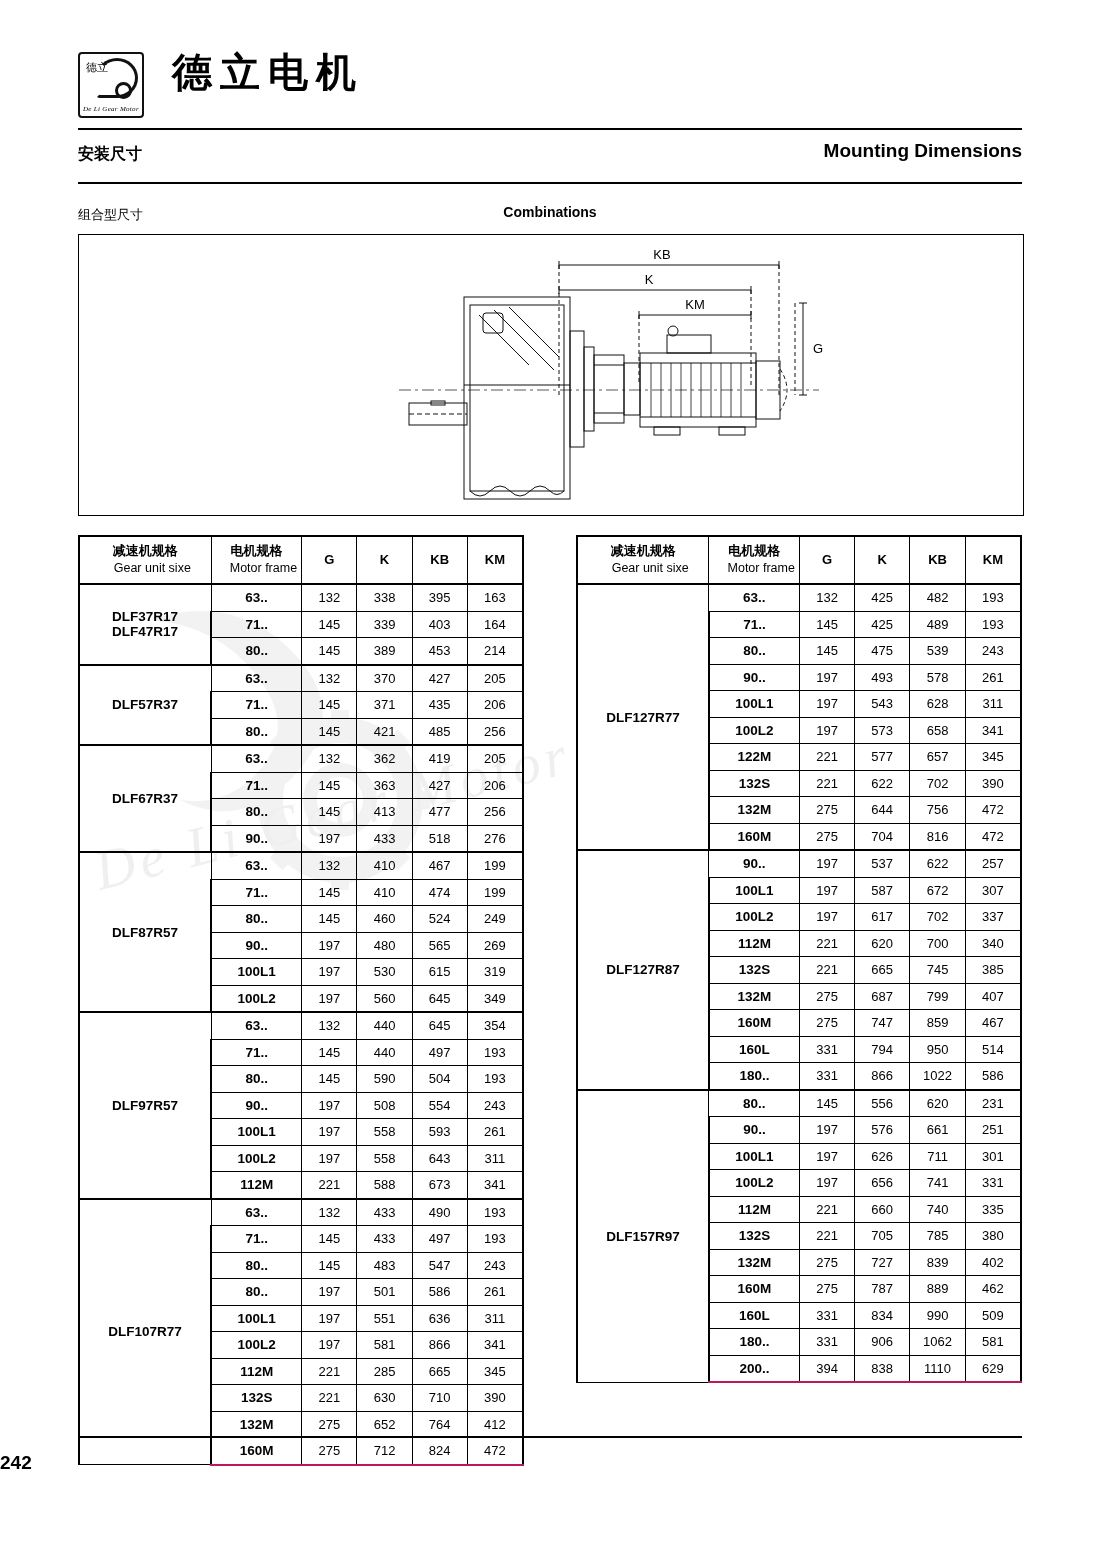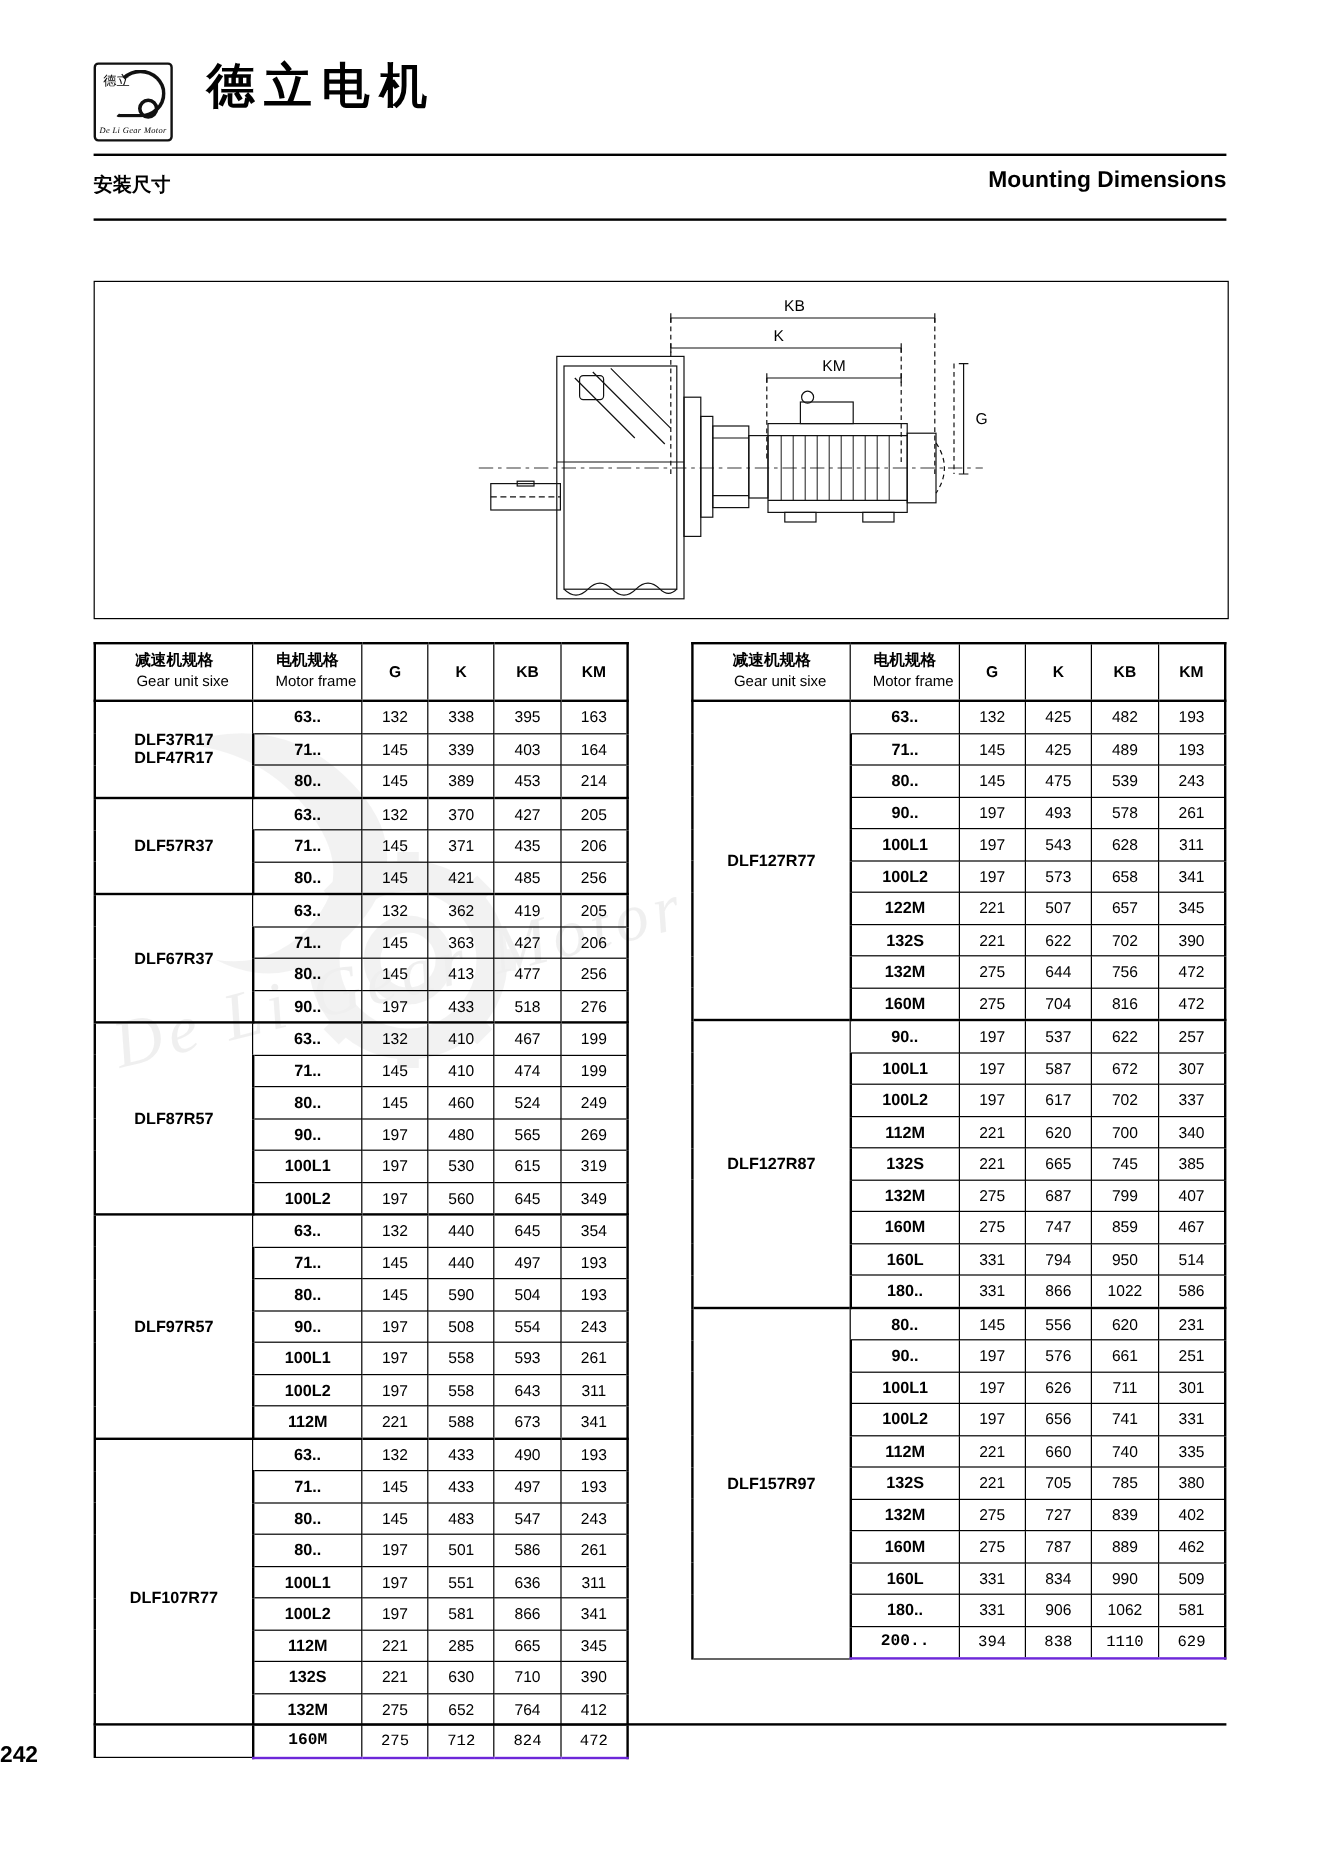--- a/index.html
+++ b/index.html
@@ -201,21 +201,21 @@
   .col-gear { width: 135px; font-weight: bold; }
   .col-motor { width: 93px; font-weight: bold; }
   .col-num { width: 57px; }
   td.gear-cell { font-weight: bold; font-size: 13.5px; }
   td.motor-cell { font-weight: bold; font-size: 13.5px; }
   .thick-top > td, .thick-top > th { border-top: 2px solid #000 !important; }
   table.dim tr.group-end > td { border-bottom: 2px solid #000; }
   table.dim thead tr th { border-top: 2px solid #000; border-bottom: 2px solid #000; }
   table.dim th:first-child, table.dim td:first-child { border-left: 2px solid #000; }
   table.dim th:last-child, table.dim td:last-child { border-right: 2px solid #000; }
-  table.dim tbody tr:last-child td { border-bottom: 2px solid #6d28d9; font-family: Liberation Mono, monospace; }
+  table.dim tbody tr:last-child td { border-bottom: 2px solid #be185d; }
 
   
   .rule-bottom {
     position: absolute;
     left: 78px;
     top: 1436px;
     width: 944px;
     height: 2px;
     background: #000;
   }
@@ -242,20 +242,24 @@
     <div class="brand-cn">德立电机</div>
   </div>
   <div class="rule-top"></div>
 
   <div class="title-row">
     <div class="title-cn">安装尺寸</div>
     <div class="title-en">Mounting Dimensions</div>
   </div>
   <div class="rule-under-title"></div>
 
+  <div class="sub-row">
+    <div class="sub-cn">组合型尺寸</div>
+    <div class="sub-en">Combinations</div>
+  </div>
 
   <div class="figure-box">
     <svg class="fig-svg" width="942" height="278" viewBox="0 0 942 278" xmlns="http://www.w3.org/2000/svg">
       <g fill="none" stroke="#111" stroke-width="1">
 
         <line x1="480" y1="30" x2="700" y2="30"></line>
         <path d="M480 26 l0 8 M700 26 l0 8"></path>
         <line x1="480" y1="55" x2="672" y2="55"></line>
         <path d="M480 51 l0 8 M672 51 l0 8"></path>
         <line x1="560" y1="80" x2="672" y2="80"></line>
@@ -680,21 +684,21 @@
           <tr>
             <td class="col-motor motor-cell">100L2</td>
             <td class="col-num">197</td>
             <td class="col-num">573</td>
             <td class="col-num">658</td>
             <td class="col-num">341</td>
           </tr>
           <tr>
             <td class="col-motor motor-cell">122M</td>
             <td class="col-num">221</td>
-            <td class="col-num">507</td>
+            <td class="col-num">577</td>
             <td class="col-num">657</td>
             <td class="col-num">345</td>
           </tr>
           <tr>
             <td class="col-motor motor-cell">132S</td>
             <td class="col-num">221</td>
             <td class="col-num">622</td>
             <td class="col-num">702</td>
             <td class="col-num">390</td>
           </tr>

